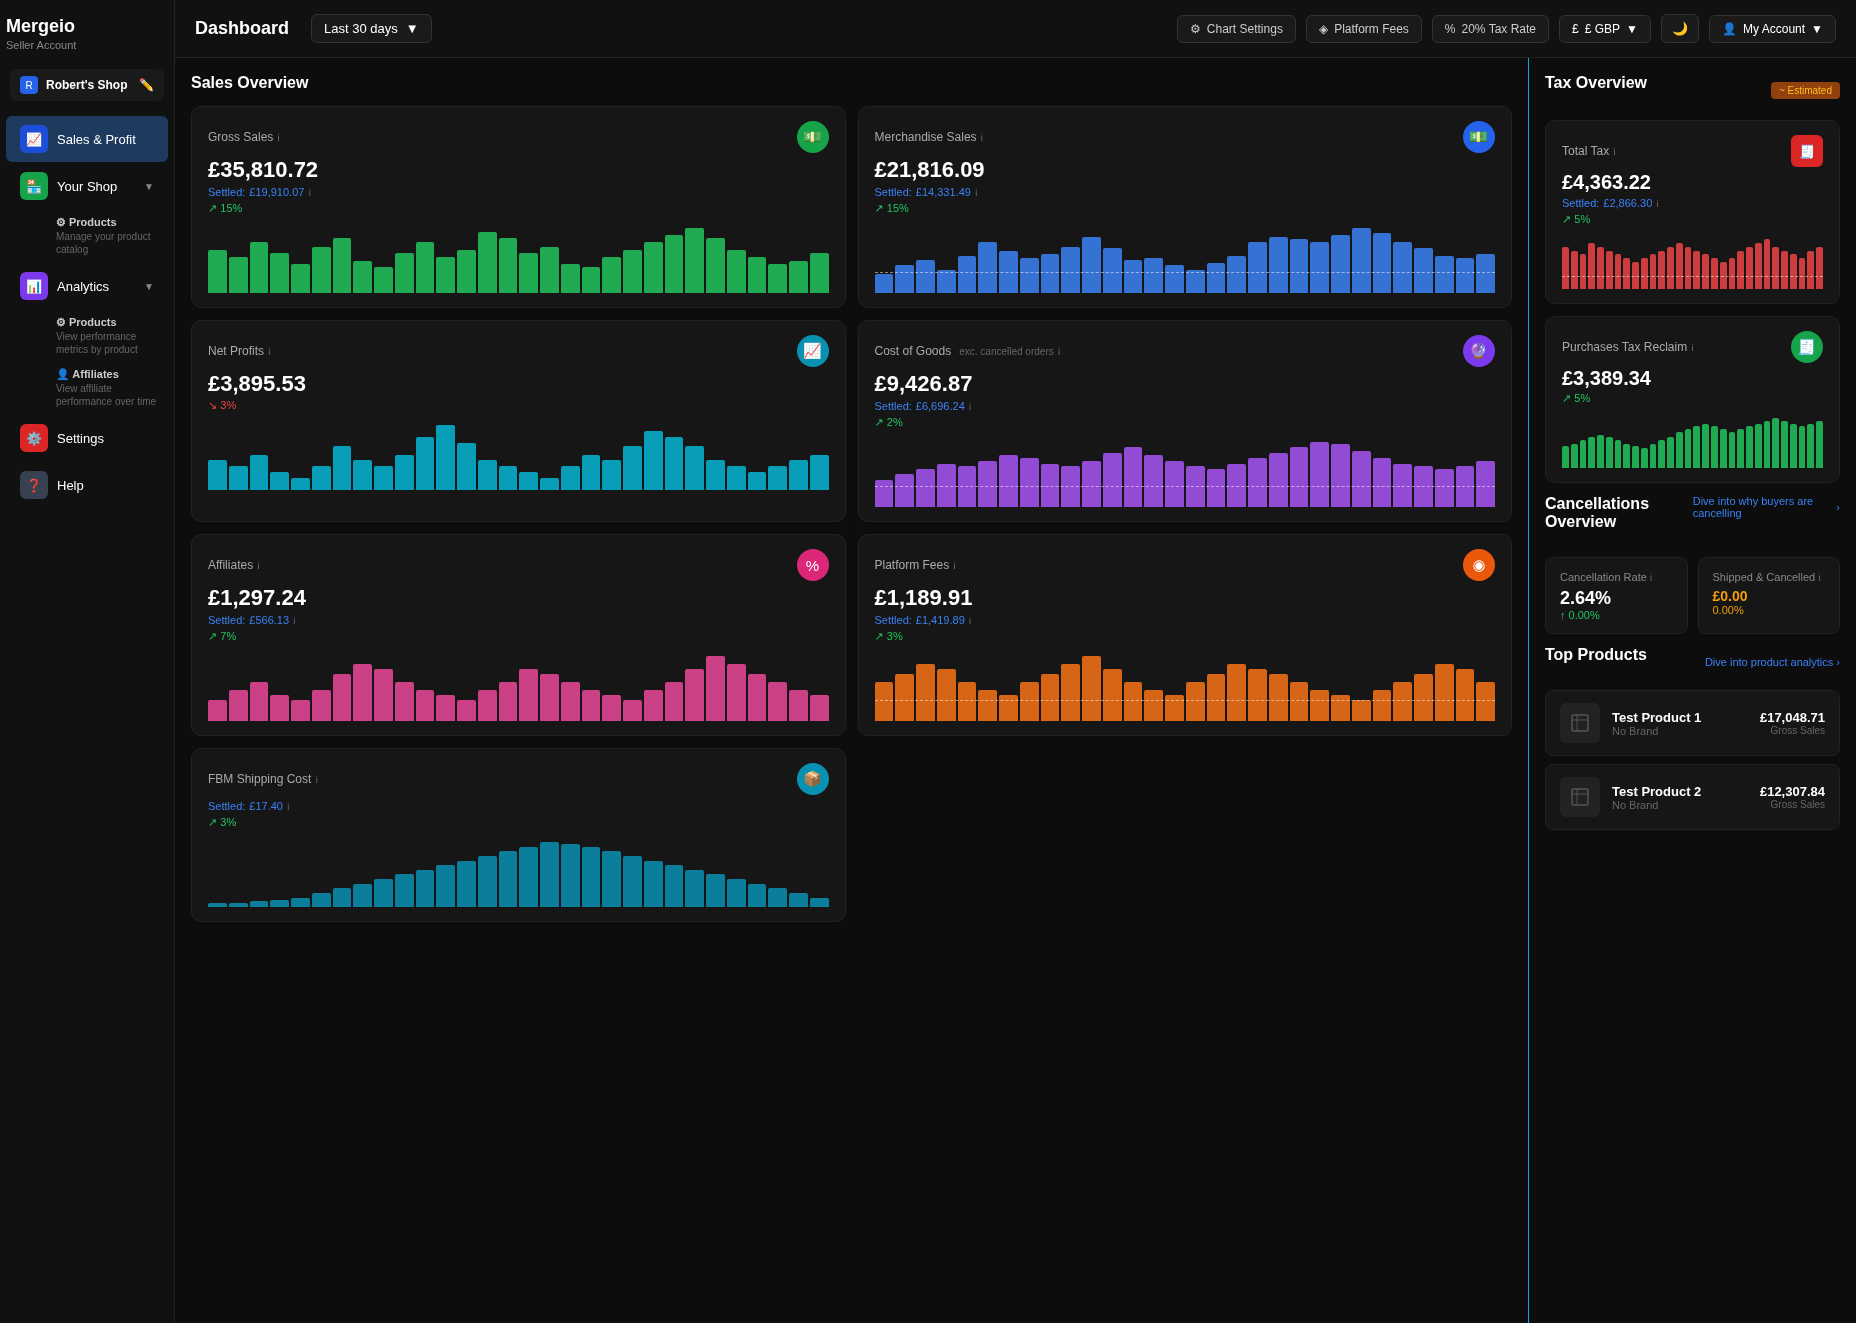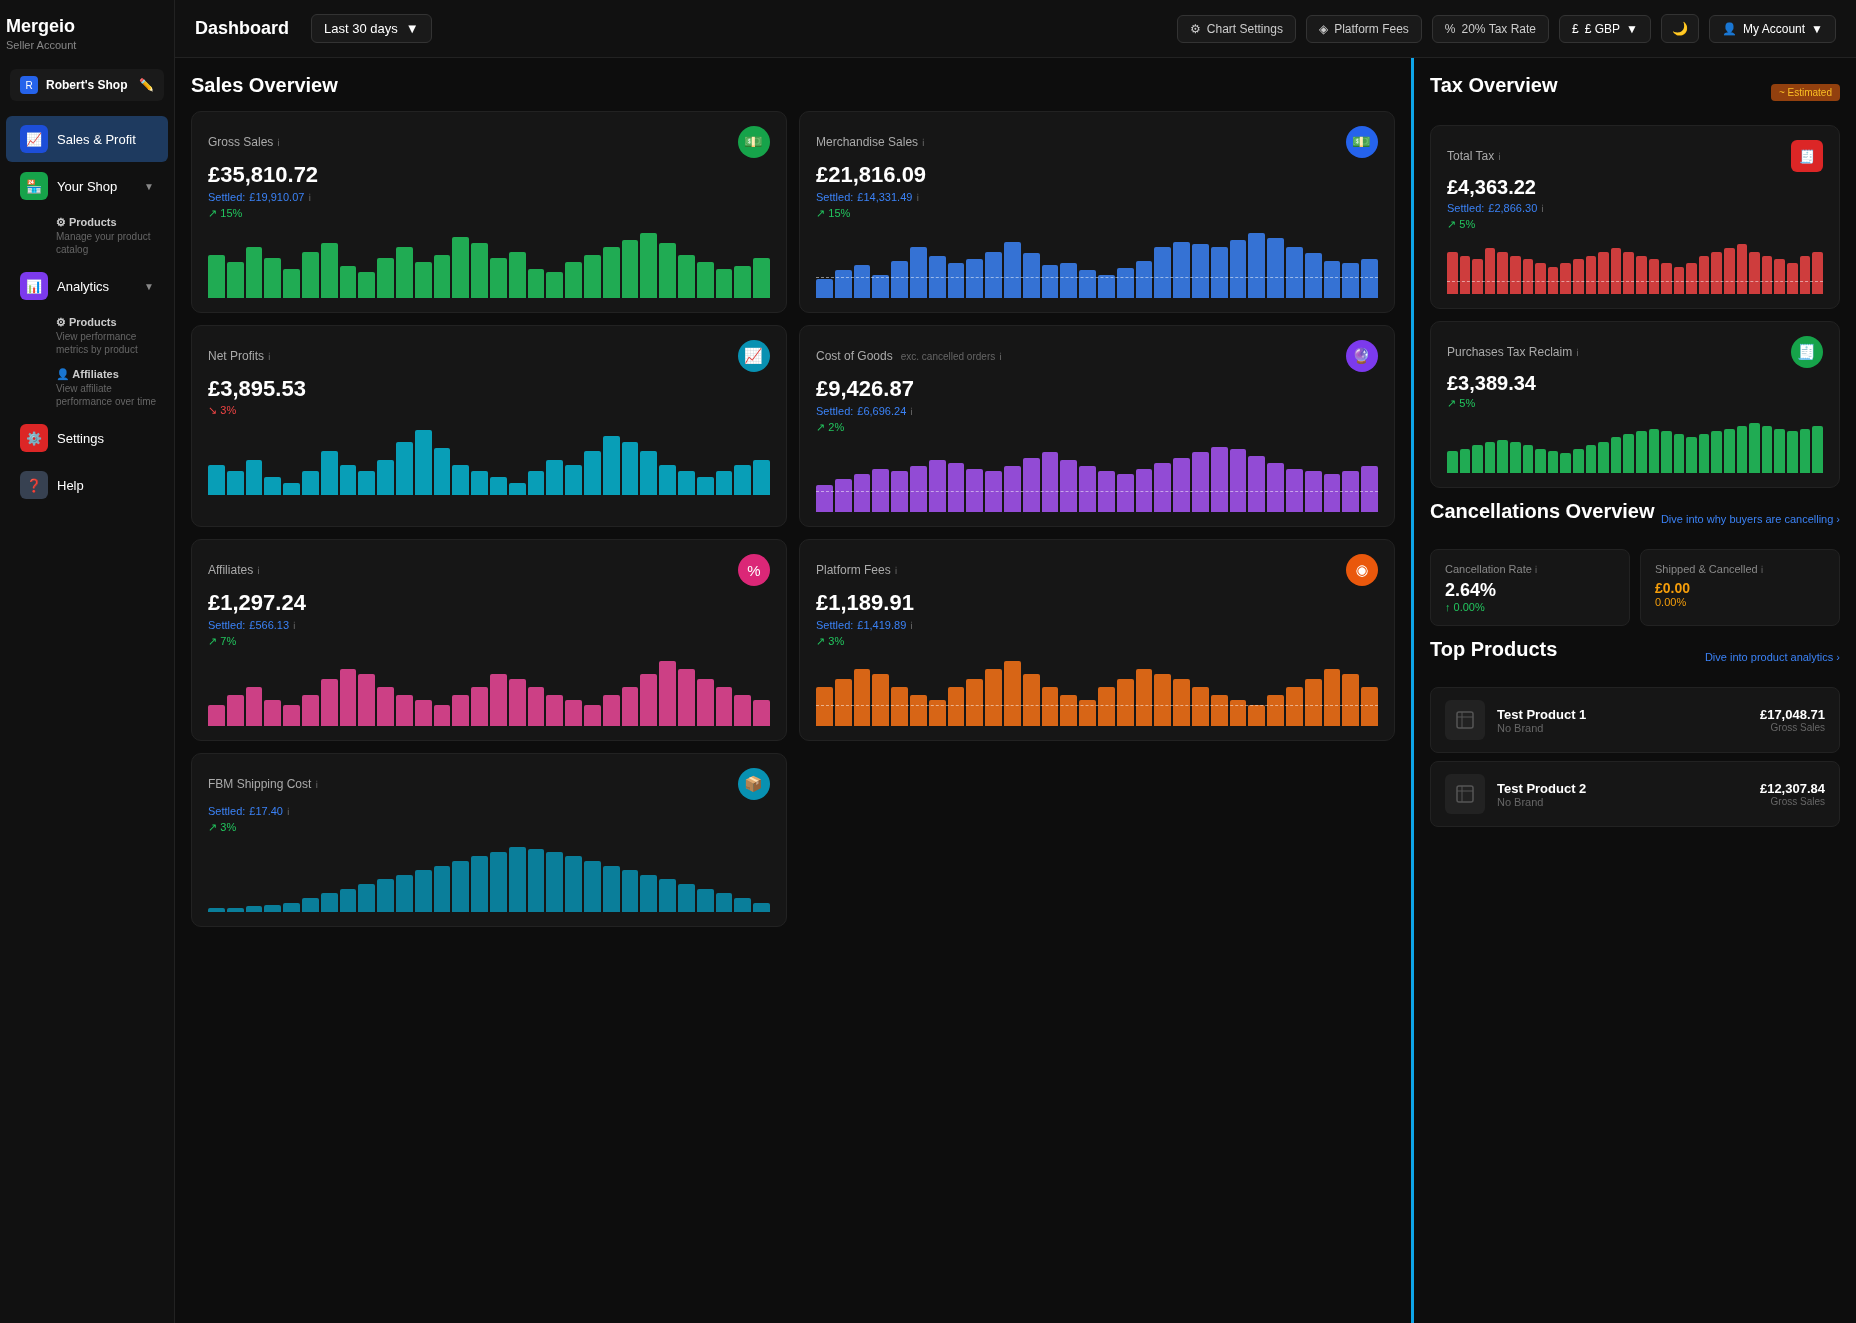--- a/index.html
+++ b/index.html
@@ -41,21 +41,21 @@
     .header-btn { display: flex; align-items: center; background: #1a1a1a; border: 1px solid #333; border-radius: 6px; padding: 6px 12px; cursor: pointer; gap: 6px; font-size: 12px; color: #ccc; }
     .currency-btn { display: flex; align-items: center; background: #1a1a1a; border: 1px solid #333; border-radius: 6px; padding: 6px 12px; cursor: pointer; gap: 6px; font-size: 12px; }
     .moon-btn { background: #1a1a1a; border: 1px solid #333; border-radius: 6px; padding: 6px 10px; cursor: pointer; }
     .account-btn { display: flex; align-items: center; background: #1a1a1a; border: 1px solid #333; border-radius: 6px; padding: 6px 12px; cursor: pointer; gap: 6px; font-size: 12px; }
 
     
     #content { display: flex; flex: 1; overflow: hidden; }
 
     
     #dashboard-main { flex: 1; overflow-y: auto; padding: 16px; background: #0d0d0d; }
-    .section-title { font-size: 20px; font-weight: 700; margin-bottom: 14px; }
+    .section-title { font-size: 16px; font-weight: 700; margin-bottom: 14px; }
 
     
     .cards-grid { display: grid; grid-template-columns: 1fr 1fr; gap: 12px; }
     .card { background: #161616; border: 1px solid #222; border-radius: 10px; padding: 14px 16px; position: relative; overflow: hidden; }
     .card-header { display: flex; align-items: center; justify-content: space-between; margin-bottom: 4px; }
     .card-label { font-size: 12px; color: #aaa; display: flex; align-items: center; gap: 4px; }
     .card-icon { width: 32px; height: 32px; border-radius: 50%; display: flex; align-items: center; justify-content: center; font-size: 15px; flex-shrink: 0; }
     .card-icon.green { background: #16a34a; }
     .card-icon.blue { background: #2563eb; }
     .card-icon.teal { background: #0891b2; }
@@ -65,33 +65,33 @@
     .card-icon.cyan { background: #0891b2; }
     .card-value { font-size: 22px; font-weight: 700; margin: 4px 0 2px; }
     .card-settled { font-size: 11px; color: #3b82f6; margin-bottom: 3px; display: flex; align-items: center; gap: 4px; }
     .card-change { font-size: 11px; margin-bottom: 8px; display: flex; align-items: center; gap: 3px; }
     .card-change.up { color: #22c55e; }
     .card-change.down { color: #ef4444; }
     .card-chart { height: 70px; display: flex; align-items: flex-end; gap: 2px; }
     .bar { border-radius: 2px 2px 0 0; flex: 1; min-width: 3px; }
 
     
-    #right-panel { width: 445px; border-left: 3px solid #0ea5e9; overflow-y: auto; background: #0d0d0d; flex-shrink: 0; padding: 16px; }
+    #right-panel { width: 328px; border-left: 1px solid #0ea5e9; overflow-y: auto; background: #0d0d0d; flex-shrink: 0; padding: 16px; }
     .tax-header { display: flex; align-items: center; justify-content: space-between; margin-bottom: 14px; }
     .estimated-badge { background: #92400e; color: #fbbf24; font-size: 10px; padding: 3px 8px; border-radius: 4px; }
     .tax-card { background: #161616; border: 1px solid #222; border-radius: 10px; padding: 14px 16px; margin-bottom: 12px; position: relative; }
     .tax-card-header { display: flex; align-items: center; justify-content: space-between; margin-bottom: 4px; }
     .tax-icon { width: 32px; height: 32px; border-radius: 6px; background: #dc2626; display: flex; align-items: center; justify-content: center; font-size: 13px; }
     .tax-value { font-size: 20px; font-weight: 700; margin: 4px 0 2px; }
     .tax-settled { font-size: 11px; color: #3b82f6; display: flex; align-items: center; gap: 4px; margin-bottom: 3px; }
     .tax-change { font-size: 11px; color: #22c55e; margin-bottom: 8px; }
     .tax-chart { height: 55px; display: flex; align-items: flex-end; gap: 2px; }
 
     
-    .cancellations-header { display: flex; align-items: center; justify-content: space-between; margin-bottom: 12px; }
+    .cancellations-header { display: flex; align-items: flex-start; justify-content: space-between; margin-bottom: 12px; }
     .dive-link { font-size: 11px; color: #3b82f6; cursor: pointer; display: flex; align-items: center; gap: 3px; }
     .cancel-grid { display: grid; grid-template-columns: 1fr 1fr; gap: 10px; margin-bottom: 12px; }
     .cancel-card { background: #161616; border: 1px solid #222; border-radius: 8px; padding: 12px 14px; }
     .cancel-label { font-size: 11px; color: #888; margin-bottom: 4px; display: flex; align-items: center; gap: 3px; }
     .cancel-value { font-size: 18px; font-weight: 700; }
     .cancel-value-sm { font-size: 14px; font-weight: 700; }
     .cancel-sub { font-size: 11px; color: #888; }
     .cancel-sub.up { color: #22c55e; }
     .cancel-sub.warn { color: #f59e0b; }
     .progress-bar { height: 5px; background: #333; border-radius: 3px; margin-top: 8px; overflow: hidden; }

